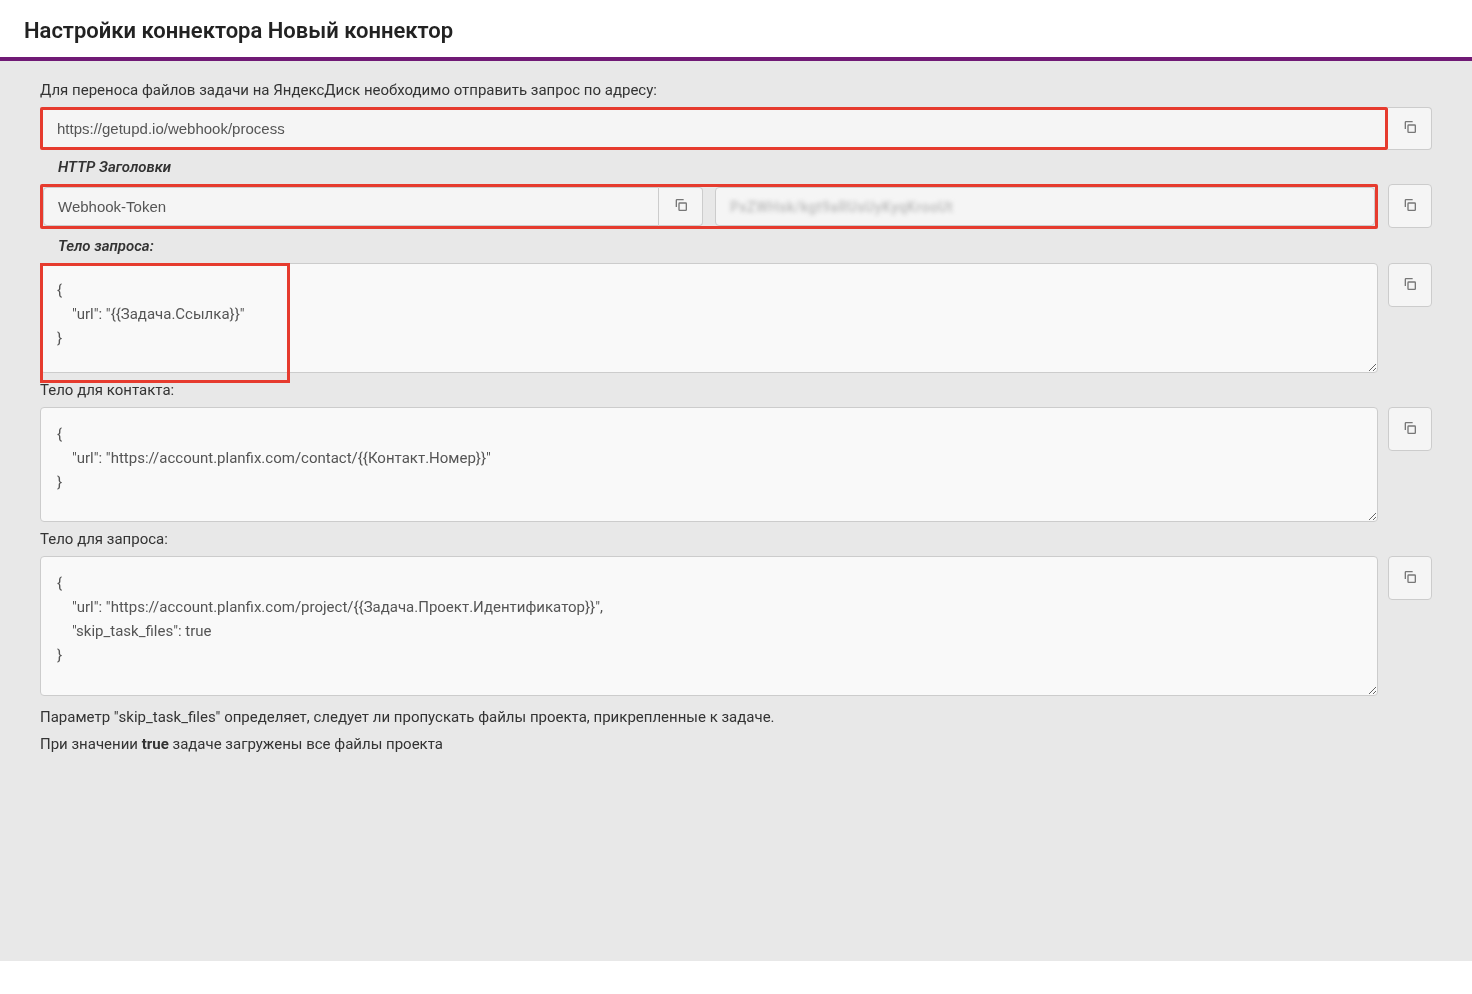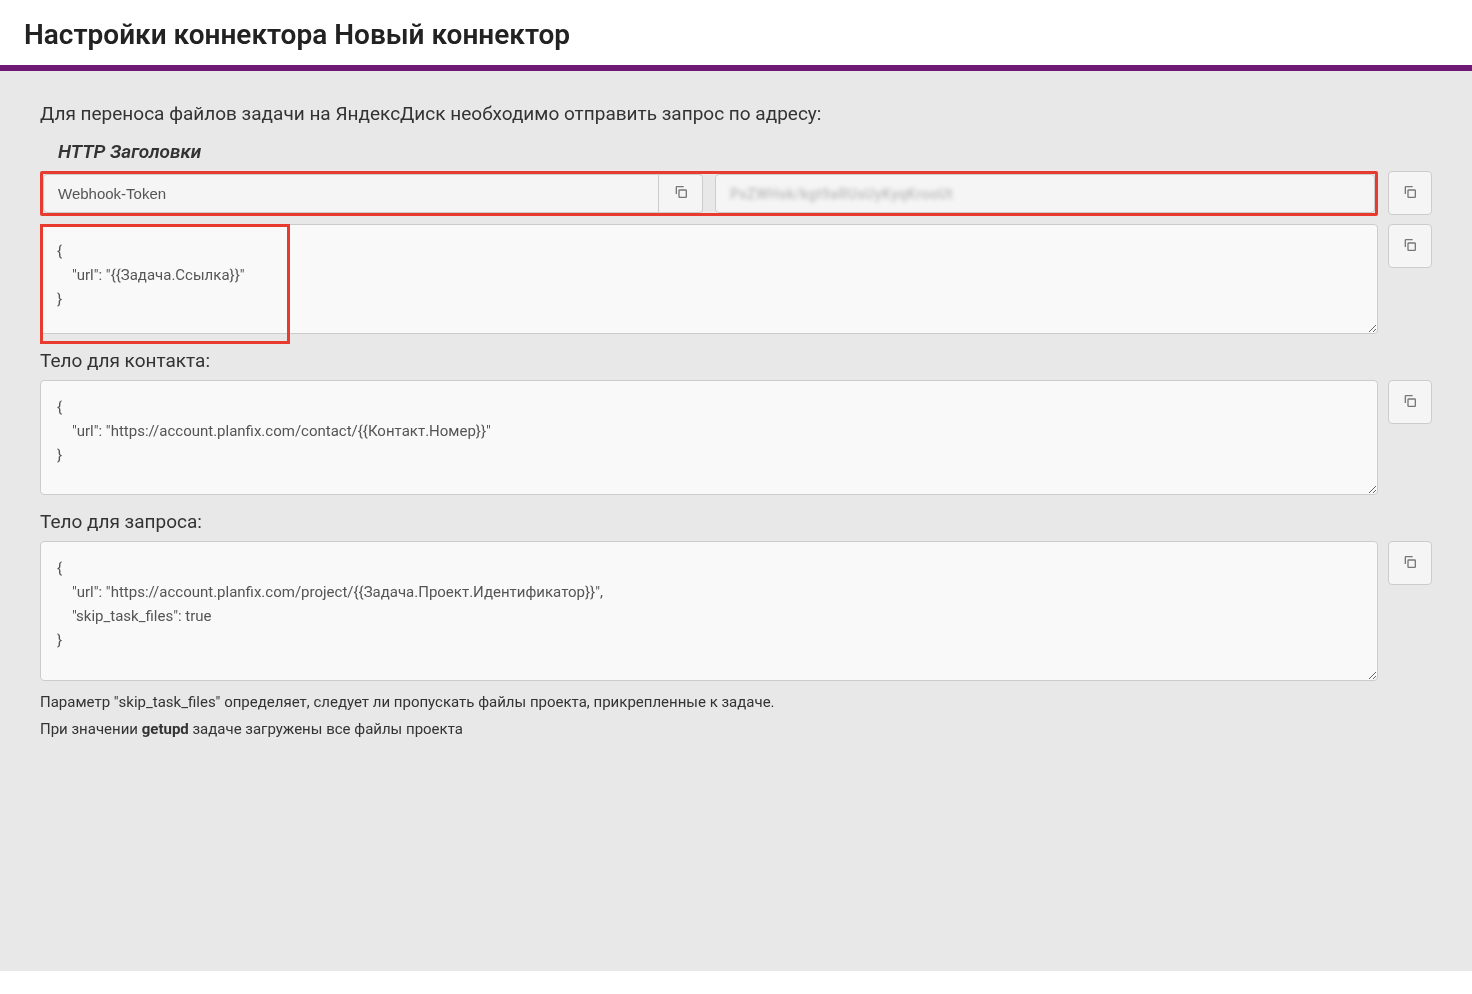--- a/index.html
+++ b/index.html
@@ -3,35 +3,35 @@
   <meta charset="utf-8">
   <style>
     * { box-sizing: border-box; margin: 0; padding: 0; }
     body {
       font-family: -apple-system, BlinkMacSystemFont, "Segoe UI", Roboto, Arial, sans-serif;
       background: #fff;
       color: #333;
       font-size: 14px;
     }
     .page-title {
-      font-size: 28px;
+      font-size: 22px;
       font-weight: 600;
       padding: 18px 24px 14px;
       color: #222;
-      border-bottom: 6px solid #701a75;
+      border-bottom: 4px solid #701a75;
     }
     .content {
       background: #e8e8e8;
       padding: 16px 40px 40px;
       min-height: 900px;
     }
     .section-label {
-      font-size: 19px;
+      font-size: 15px;
       color: #333;
-      margin: 15px 0 8px;
+      margin: 4px 0 8px;
     }
     .section-label.bold {
       font-weight: 600;
       padding-left: 18px;
       font-style: italic;
     }
     .row {
       display: flex;
       gap: 10px;
       margin-bottom: 8px;
@@ -148,20 +148,33 @@
   </style>
 </head>
 <body>
 
 <h1 class="page-title">Настройки коннектора Новый коннектор</h1>
 
 <div class="content">
 
   <p class="section-label">Для переноса файлов задачи на ЯндексДиск необходимо отправить запрос по адресу:</p>
 
+  <div class="row">
+    <div class="input-group">
+      <input type="text" class="text-input highlight-red" style="border-radius: 2px 0px 0px 2px;" value="https://getupd.io/webhook/process">
+      <button class="copy-btn">
+        <span>
+          <svg viewBox="0 0 24 24" fill="none" stroke="currentColor" stroke-width="2">
+              <rect x="9" y="9" width="11" height="11" rx="1"></rect>
+              <path d="M5 15V5a1 1 0 0 1 1-1h10"></path>
+            </svg>
+        </span>
+      </button>
+    </div>
+  </div>
 
   <p class="section-label bold">HTTP Заголовки</p>
 
   <div class="row">
     <div class="highlight-group">
       <div class="half">
         <input type="text" class="text-input" style="border-radius: 4px 0px 0px 4px;" value="Webhook-Token">
         <button class="copy-btn">
           <span>
             <svg viewBox="0 0 24 24" fill="none" stroke="currentColor" stroke-width="2">
@@ -178,20 +191,21 @@
     <button class="copy-btn standalone">
       <span>
         <svg viewBox="0 0 24 24" fill="none" stroke="currentColor" stroke-width="2">
             <rect x="9" y="9" width="11" height="11" rx="1"></rect>
             <path d="M5 15V5a1 1 0 0 1 1-1h10"></path>
           </svg>
       </span>
     </button>
   </div>
 
+  <p class="section-label bold">Тело запроса:</p>
 
   <div class="textarea-group body-highlight-wrap">
     <div class="body-red-overlay"></div>
     <textarea style="min-height: 110px;">{
     "url": "{{Задача.Ссылка}}"
 }</textarea>
     <button class="copy-btn standalone">
       <span>
         <svg viewBox="0 0 24 24" fill="none" stroke="currentColor" stroke-width="2">
             <rect x="9" y="9" width="11" height="11" rx="1"></rect>
@@ -230,17 +244,17 @@
             <rect x="9" y="9" width="11" height="11" rx="1"></rect>
             <path d="M5 15V5a1 1 0 0 1 1-1h10"></path>
           </svg>
       </span>
     </button>
   </div>
 
   <div class="notes">
     <div>Параметр "skip_task_files" определяет, следует ли пропускать файлы проекта, прикрепленные к задаче.</div>
     <div>
-      <span>При значении </span><b>getupd</b><span> задаче загружены все файлы проекта</span>
+      <span>При значении </span><b>true</b><span> задаче загружены все файлы проекта</span>
     </div>
   </div>
 
 </div>
 
 </body></html>

